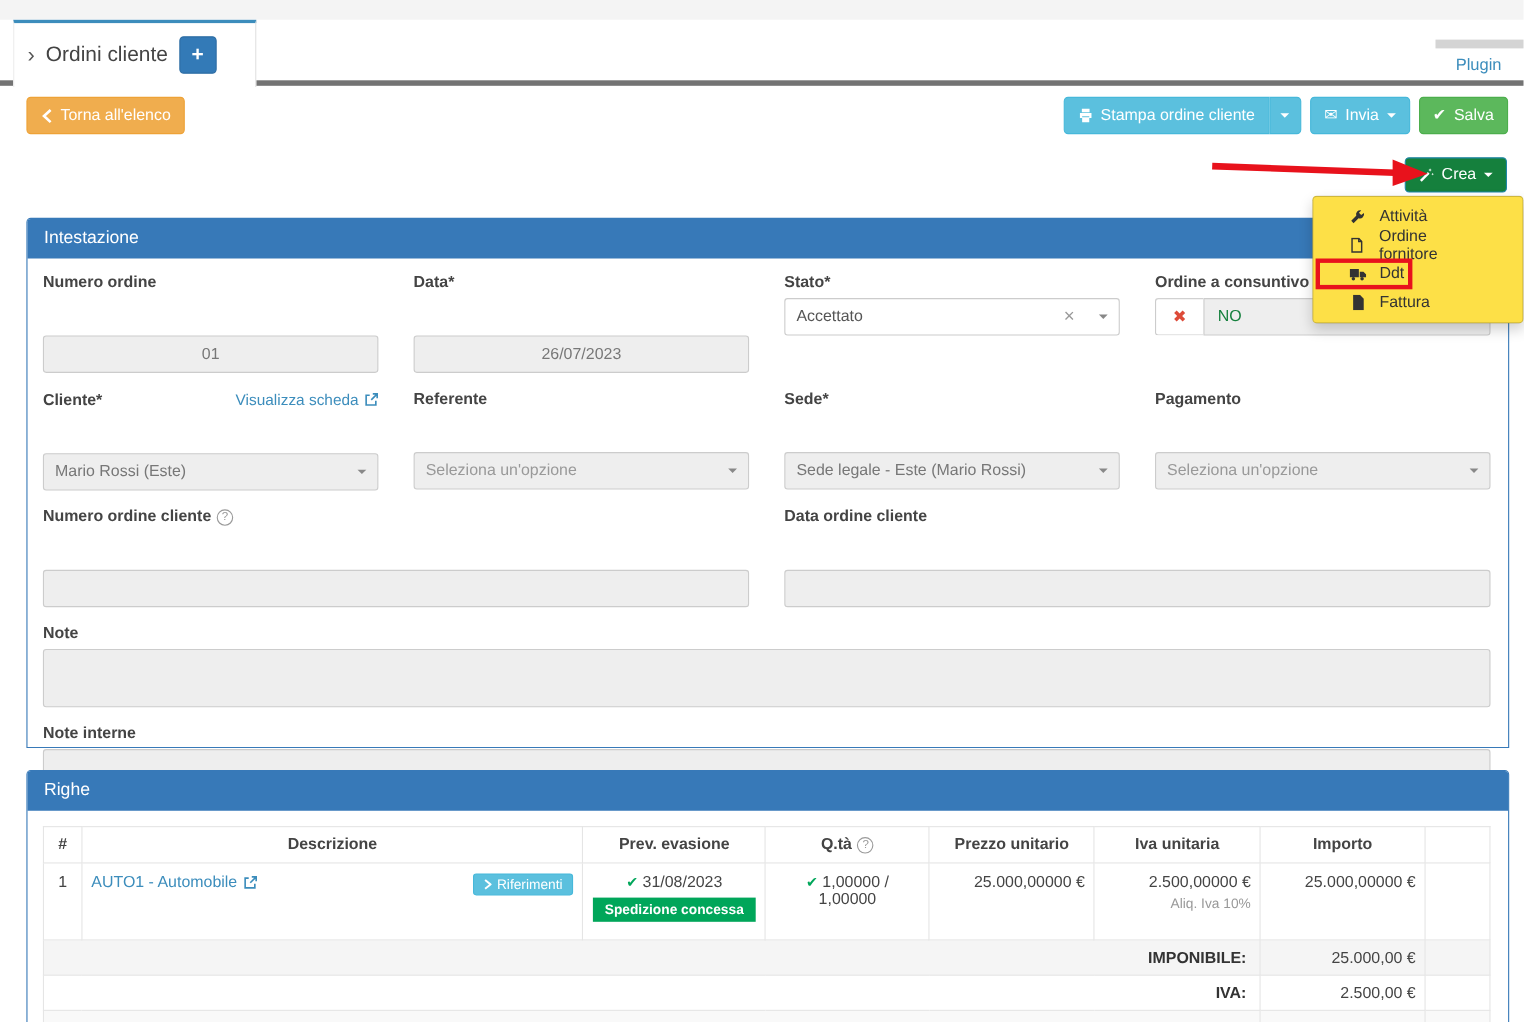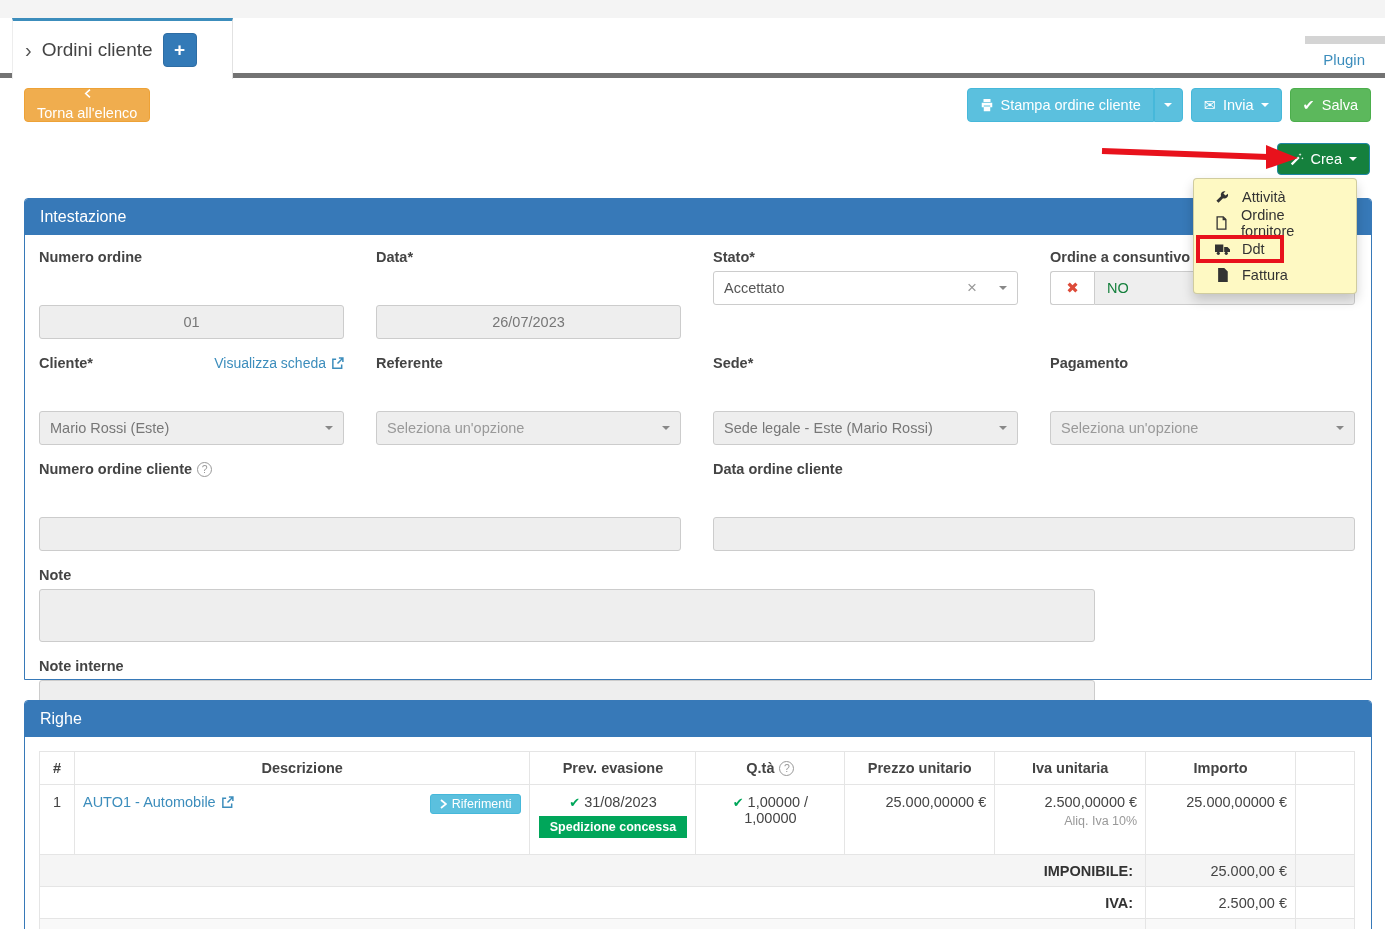--- a/index.html
+++ b/index.html
@@ -18,53 +18,53 @@
     color:#fff; font-size:19px; font-weight:bold; display:flex; align-items:center; justify-content:center; cursor:pointer; }
   .mini-tab { position:absolute; left:1305px; top:18px; width:80px; height:8px; background:#d4d4d4; }
   .plugin-link { position:absolute; right:20px; top:33px; color:#3c8dbc; font-size:15px; text-decoration:none; cursor:pointer; }
 
   .btn { display:inline-flex; align-items:center; gap:7px; height:34px; padding:0 12px;
     border-radius:4px; color:#fff; font-size:14.5px; cursor:pointer; border:1px solid transparent; white-space:nowrap; }
   .btn-warning { background:#f0ad4e; border-color:#eea236; }
   .btn-info { background:#5bc0de; border-color:#46b8da; }
   .btn-success { background:#5cb85c; border-color:#4cae4c; }
   .btn-crea { background:#15803d; border-color:#1f87a5; }
-  .btn-back { position:absolute; left:24px; top:88px;flex-direction:column; }
+  .btn-back { position:absolute; left:24px; top:88px; }
   .actions-right { position:absolute; right:14px; top:88px; display:flex; gap:8px; }
   .split { display:flex; }
   .split .main { border-radius:4px 0 0 4px; }
   .split .caret-seg { width:29px; border-radius:0 4px 4px 0; border-left:1px solid #46b8da;
     display:flex; align-items:center; justify-content:center; padding:0; }
   .caret { display:inline-block; width:0; height:0; border-left:4px solid transparent;
     border-right:4px solid transparent; border-top:4px solid currentColor; }
   .crea-btn { position:absolute; right:15px; top:143px; height:32px; }
 
-  .dropdown-menu { position:absolute; left:1193px; top:178px; width:164px; background:#fef9c3;
+  .dropdown-menu { position:absolute; left:1193px; top:178px; width:192px; background:#fde047;
     border:1px solid rgba(0,0,0,.18); border-radius:4px; box-shadow:0 6px 12px rgba(0,0,0,.18);
-    padding:5px 0; z-index:500; }
+    padding:5px 12px; z-index:500; }
   .dropdown-item { display:flex; align-items:center; gap:12px; height:26px; padding:0 20px;
     font-size:14.5px; color:#333; cursor:pointer; }
   .dropdown-item .ic { width:16px; display:flex; justify-content:center; color:#333; }
 
   .annotation-arrow { position:absolute; left:0; top:0; width:1385px; height:929px;
     pointer-events:none; z-index:1000; }
   .annotation-rect { position:absolute; left:1196px; top:235px; width:88px; height:28px;
     border:4px solid #e8121c; z-index:1001; pointer-events:none; }
 
   .panel { position:absolute; left:24px; width:1348px; border:1px solid #3779b8; border-radius:4px 4px 0 0; background:#fff; }
   .panel-intestazione { top:198px; height:482px; }
   .panel-righe { top:700px; height:520px; }
   .panel-header { height:36px; background:#3779b8; color:#fff; font-size:16px;
     display:flex; align-items:center; padding:0 15px; border-radius:3px 3px 0 0; }
   .panel-body { padding:14px; }
 
   .form-row { display:flex; gap:32px; margin-bottom:16px; }
   .fg { width:305px; }
   .fg.wide { width:642px; }
-  .fg.full { width:1056px; }
+  .fg.full { width:1316px; }
   .fg label, .lbl { display:block; font-weight:bold; font-size:14.5px; color:#444; margin-bottom:6px; }
   .lbl-row { display:flex; justify-content:space-between; align-items:baseline; margin-bottom:6px; }
   .lbl-row .lbl { margin-bottom:0; }
   .link { color:#3c8dbc; font-size:14px; text-decoration:none; cursor:pointer; display:inline-flex; align-items:center; gap:5px; }
   .ctl { height:34px; border:1px solid #ccc; border-radius:3px; font-size:14.5px;
     display:flex; align-items:center; padding:0 10px; background:#fff; color:#555; }
   .ctl.disabled { background:#eee; color:#777;margin-top:40px; }
   .ctl.center { justify-content:center; }
   .ctl .val { flex:1; }
   .ctl .placeholder { color:#999; flex:1; }

